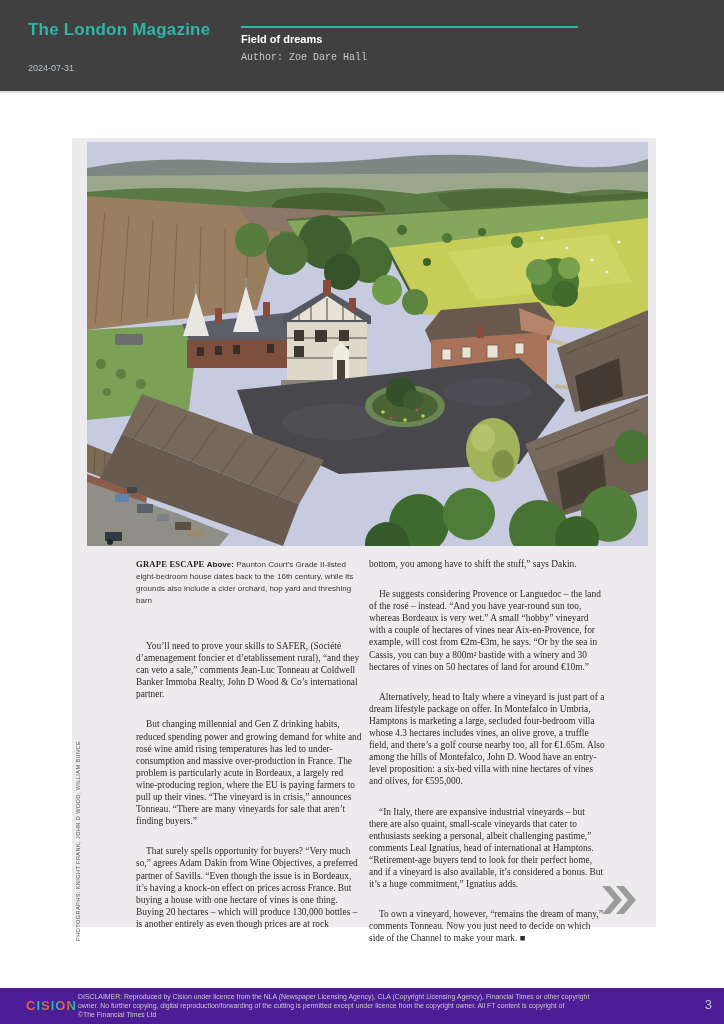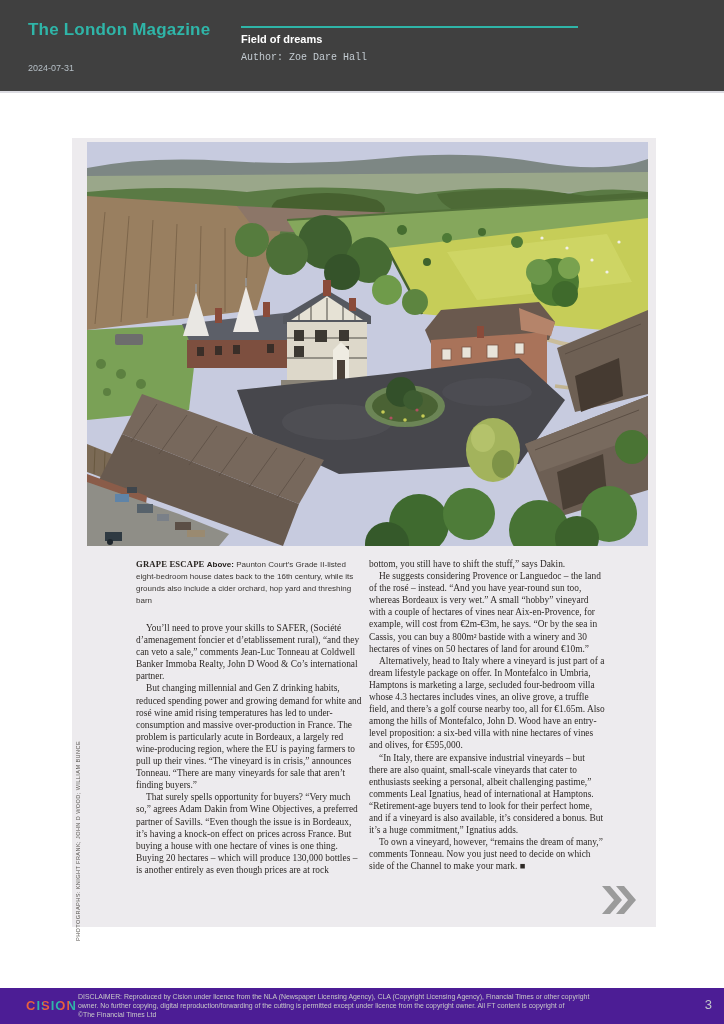--- a/index.html
+++ b/index.html
@@ -18,21 +18,21 @@
   .paper{position:absolute;left:72px;top:138px;width:584px;height:789px;background:#edebee;}
   .photo-frame{position:absolute;left:15px;top:4px;width:561px;height:404px;overflow:hidden;background:#c7cbdf;}
   .photo-frame svg{display:block;}
   
   .caption{position:absolute;left:64px;top:420px;width:228px;font-size:8px;line-height:12px;color:#3a3633;}
   .cap-lead{font-family:"Liberation Serif",serif;font-weight:bold;font-size:8.6px;color:#27231f;letter-spacing:.2px;}
   .cap-label{font-weight:bold;color:#27231f;}
   
   .col{position:absolute;font-family:"Liberation Serif",serif;font-size:9.4px;line-height:12.1px;color:#2e2a27;}
   .col p{margin:0;}
-  .col p.ind{text-indent:10px;}
+  .col p.ind{text-indent:10px;margin-top:18px;}
   .col-left{left:64px;top:484px;width:228px;}
   .col-right{left:297px;top:420px;width:236px;}
   
   .credit{
     position:absolute;left:3px;top:608px;height:195px;
     writing-mode:vertical-rl;transform:rotate(180deg);
     font-size:5.6px;letter-spacing:.4px;color:#5a5752;white-space:nowrap;
   }
   
   .chevrons{position:absolute;left:528px;top:748px;}
@@ -294,21 +294,21 @@
 
   <div class="credit">PHOTOGRAPHS: KNIGHT FRANK; JOHN D WOOD; WILLIAM BUNCE</div>
 
   <div class="col col-left">
     <p class="ind">You’ll need to prove your skills to SAFER, (Société d’amenagement foncier et d’etablissement rural), “and they can veto a sale,” comments Jean-Luc Tonneau at Coldwell Banker Immoba Realty, John D Wood &amp; Co’s international partner.</p>
     <p class="ind">But changing millennial and Gen Z drinking habits, reduced spending power and growing demand for white and rosé wine amid rising temperatures has led to under-consumption and massive over-production in France. The problem is particularly acute in Bordeaux, a largely red wine-producing region, where the EU is paying farmers to pull up their vines. “The vineyard is in crisis,” announces Tonneau. “There are many vineyards for sale that aren’t finding buyers.”</p>
     <p class="ind">That surely spells opportunity for buyers?  “Very much so,” agrees Adam Dakin from Wine Objectives, a preferred partner of Savills. “Even though the issue is in Bordeaux, it’s having a knock-on effect on prices across France. But buying a house with one hectare of vines is one thing. Buying 20 hectares – which will produce 130,000 bottles – is another entirely as even though prices are at rock</p>
   </div>
 
   <div class="col col-right">
-    <p>bottom, you still have to shift the stuff,” says Dakin.</p>
+    <p>bottom, you among have to shift the stuff,” says Dakin.</p>
     <p class="ind">He suggests considering Provence or Languedoc – the land of the rosé – instead. “And you have year-round sun too, whereas Bordeaux is very wet.” A small “hobby” vineyard with a couple of hectares of vines near Aix-en-Provence, for example, will cost from €2m-€3m, he says. “Or by the sea in Cassis, you can buy a 800m² bastide with a winery and 30 hectares of vines on 50 hectares of land for around €10m.”</p>
     <p class="ind">Alternatively, head to Italy where a vineyard is just part of a dream lifestyle package on offer. In Montefalco in Umbria, Hamptons is marketing a large, secluded four-bedroom villa whose 4.3 hectares includes vines, an olive grove, a truffle field, and there’s a golf course nearby too, all for €1.65m. Also among the hills of Montefalco, John D. Wood have an entry-level proposition: a six-bed villa with nine hectares of vines and olives, for €595,000.</p>
     <p class="ind">“In Italy, there are expansive industrial vineyards – but there are also quaint, small-scale vineyards that cater to enthusiasts seeking a personal, albeit challenging pastime,” comments Leal Ignatius, head of international at Hamptons. “Retirement-age buyers tend to look for their perfect home, and if a vineyard is also available, it’s considered a bonus. But it’s a huge commitment,” Ignatius adds.</p>
     <p class="ind">To own a vineyard, however, “remains the dream of many,” comments Tonneau. Now you just need to decide on which side of the Channel to make your mark. ■</p>
   </div>
 
   <div class="chevrons">
     <svg width="36" height="28" viewBox="0 0 36 28">
       <polygon points="2,0 10,0 22,14 10,28 2,28 14,14" fill="#9b9b9b"></polygon>
       <polygon points="16,0 24,0 36,14 24,28 16,28 28,14" fill="#9b9b9b"></polygon>

